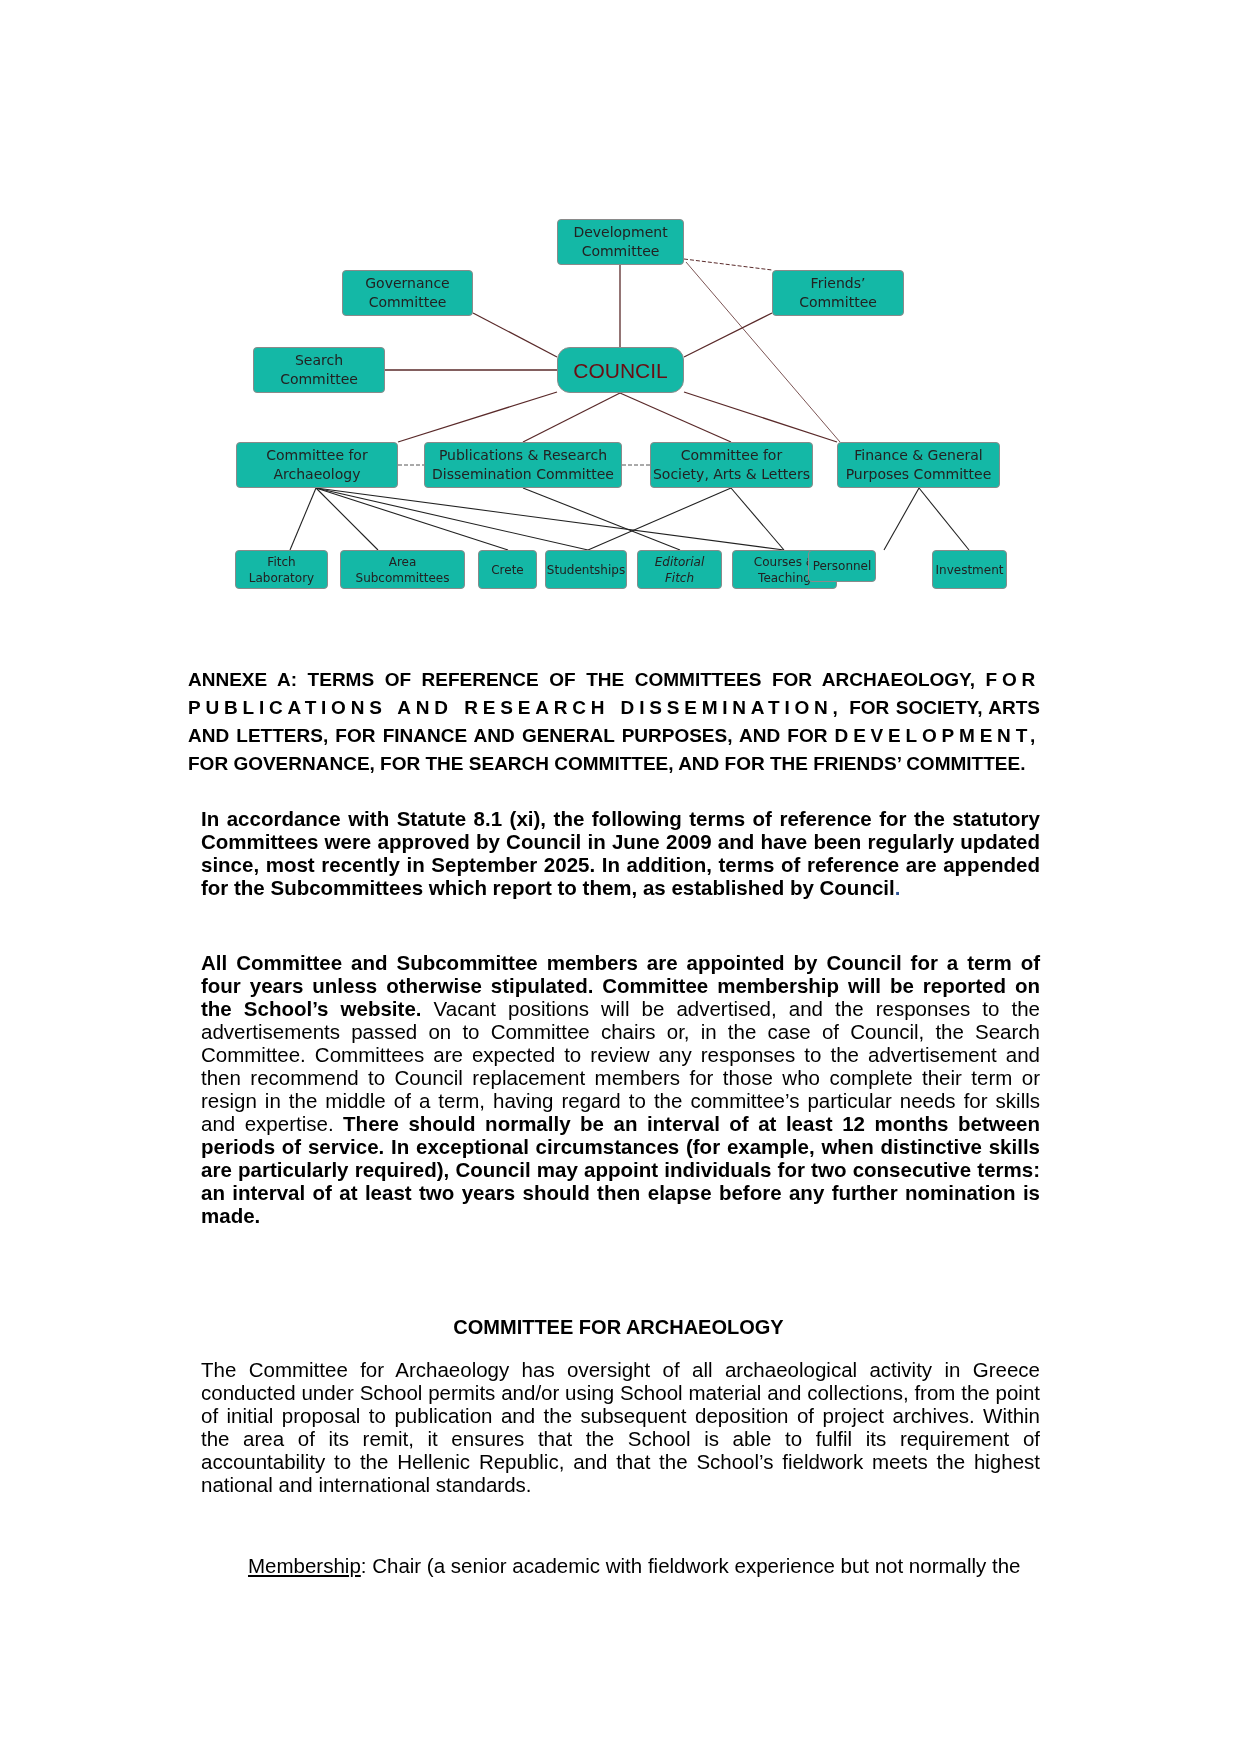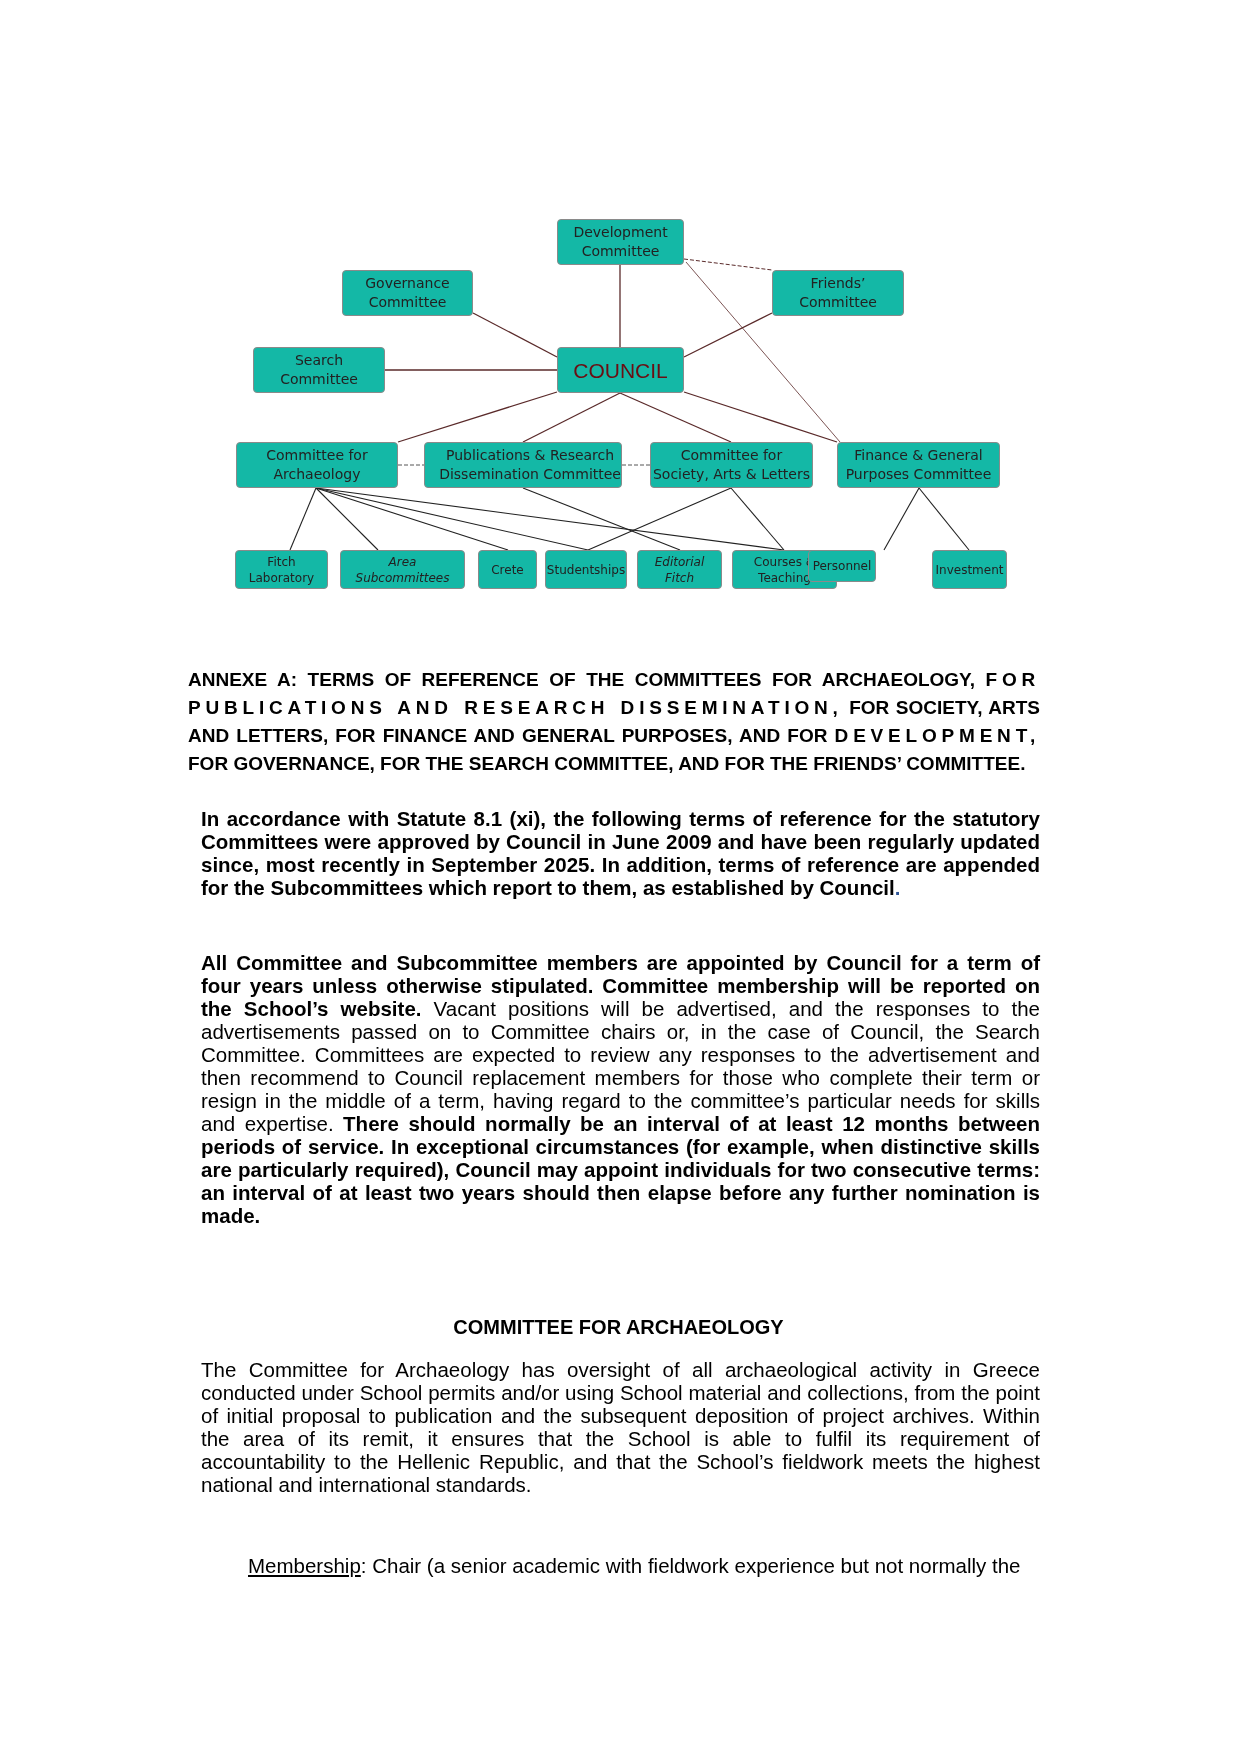--- a/index.html
+++ b/index.html
@@ -61,41 +61,41 @@
   </div>
   <div class="node" style="left:342px;top:270px;width:131px;height:46px;">
     <div><span>Governance</span><br><span>Committee</span></div>
   </div>
   <div class="node" style="left:772px;top:270px;width:132px;height:46px;">
     <div><span>Friends’</span><br><span>Committee</span></div>
   </div>
   <div class="node" style="left:253px;top:347px;width:132px;height:46px;">
     <div><span>Search</span><br><span>Committee</span></div>
   </div>
-  <div class="node council" style="left:557px;top:347px;width:127px;height:46px;">
+  <div class="node council" style="left:557px;top:347px;width:127px;height:46px;border-radius:13px;">
     <span>COUNCIL</span>
   </div>
 
   <div class="node" style="left:236px;top:442px;width:162px;height:46px;">
     <div><span>Committee for</span><br><span>Archaeology</span></div>
   </div>
-  <div class="node" style="left:424px;top:442px;width:198px;height:46px;justify-content:flex-end;">
+  <div class="node" style="left:424px;top:442px;width:198px;height:46px;">
     <div><span>Publications &amp; Research</span><br><span>Dissemination Committee</span></div>
   </div>
   <div class="node" style="left:650px;top:442px;width:163px;height:46px;">
     <div><span>Committee for</span><br><span>Society, Arts &amp; Letters</span></div>
   </div>
   <div class="node" style="left:837px;top:442px;width:163px;height:46px;">
     <div><span>Finance &amp; General</span><br><span>Purposes Committee</span></div>
   </div>
 
   <div class="node small" style="left:235px;top:550px;width:93px;height:39px;">
     <div><span>Fitch</span><br><span>Laboratory</span></div>
   </div>
-  <div class="node small" style="left:340px;top:550px;width:125px;height:39px;font-style:italic;">
+  <div class="node small" style="left:340px;top:550px;width:125px;height:39px;">
     <span>Area Subcommittees</span>
   </div>
   <div class="node small" style="left:478px;top:550px;width:59px;height:39px;">
     <span>Crete</span>
   </div>
   <div class="node small" style="left:545px;top:550px;width:82px;height:39px;">
     <span>Studentships</span>
   </div>
   <div class="node small ital" style="left:637px;top:550px;width:85px;height:39px;">
     <div><span>Editorial</span><br><span>Fitch</span></div>

